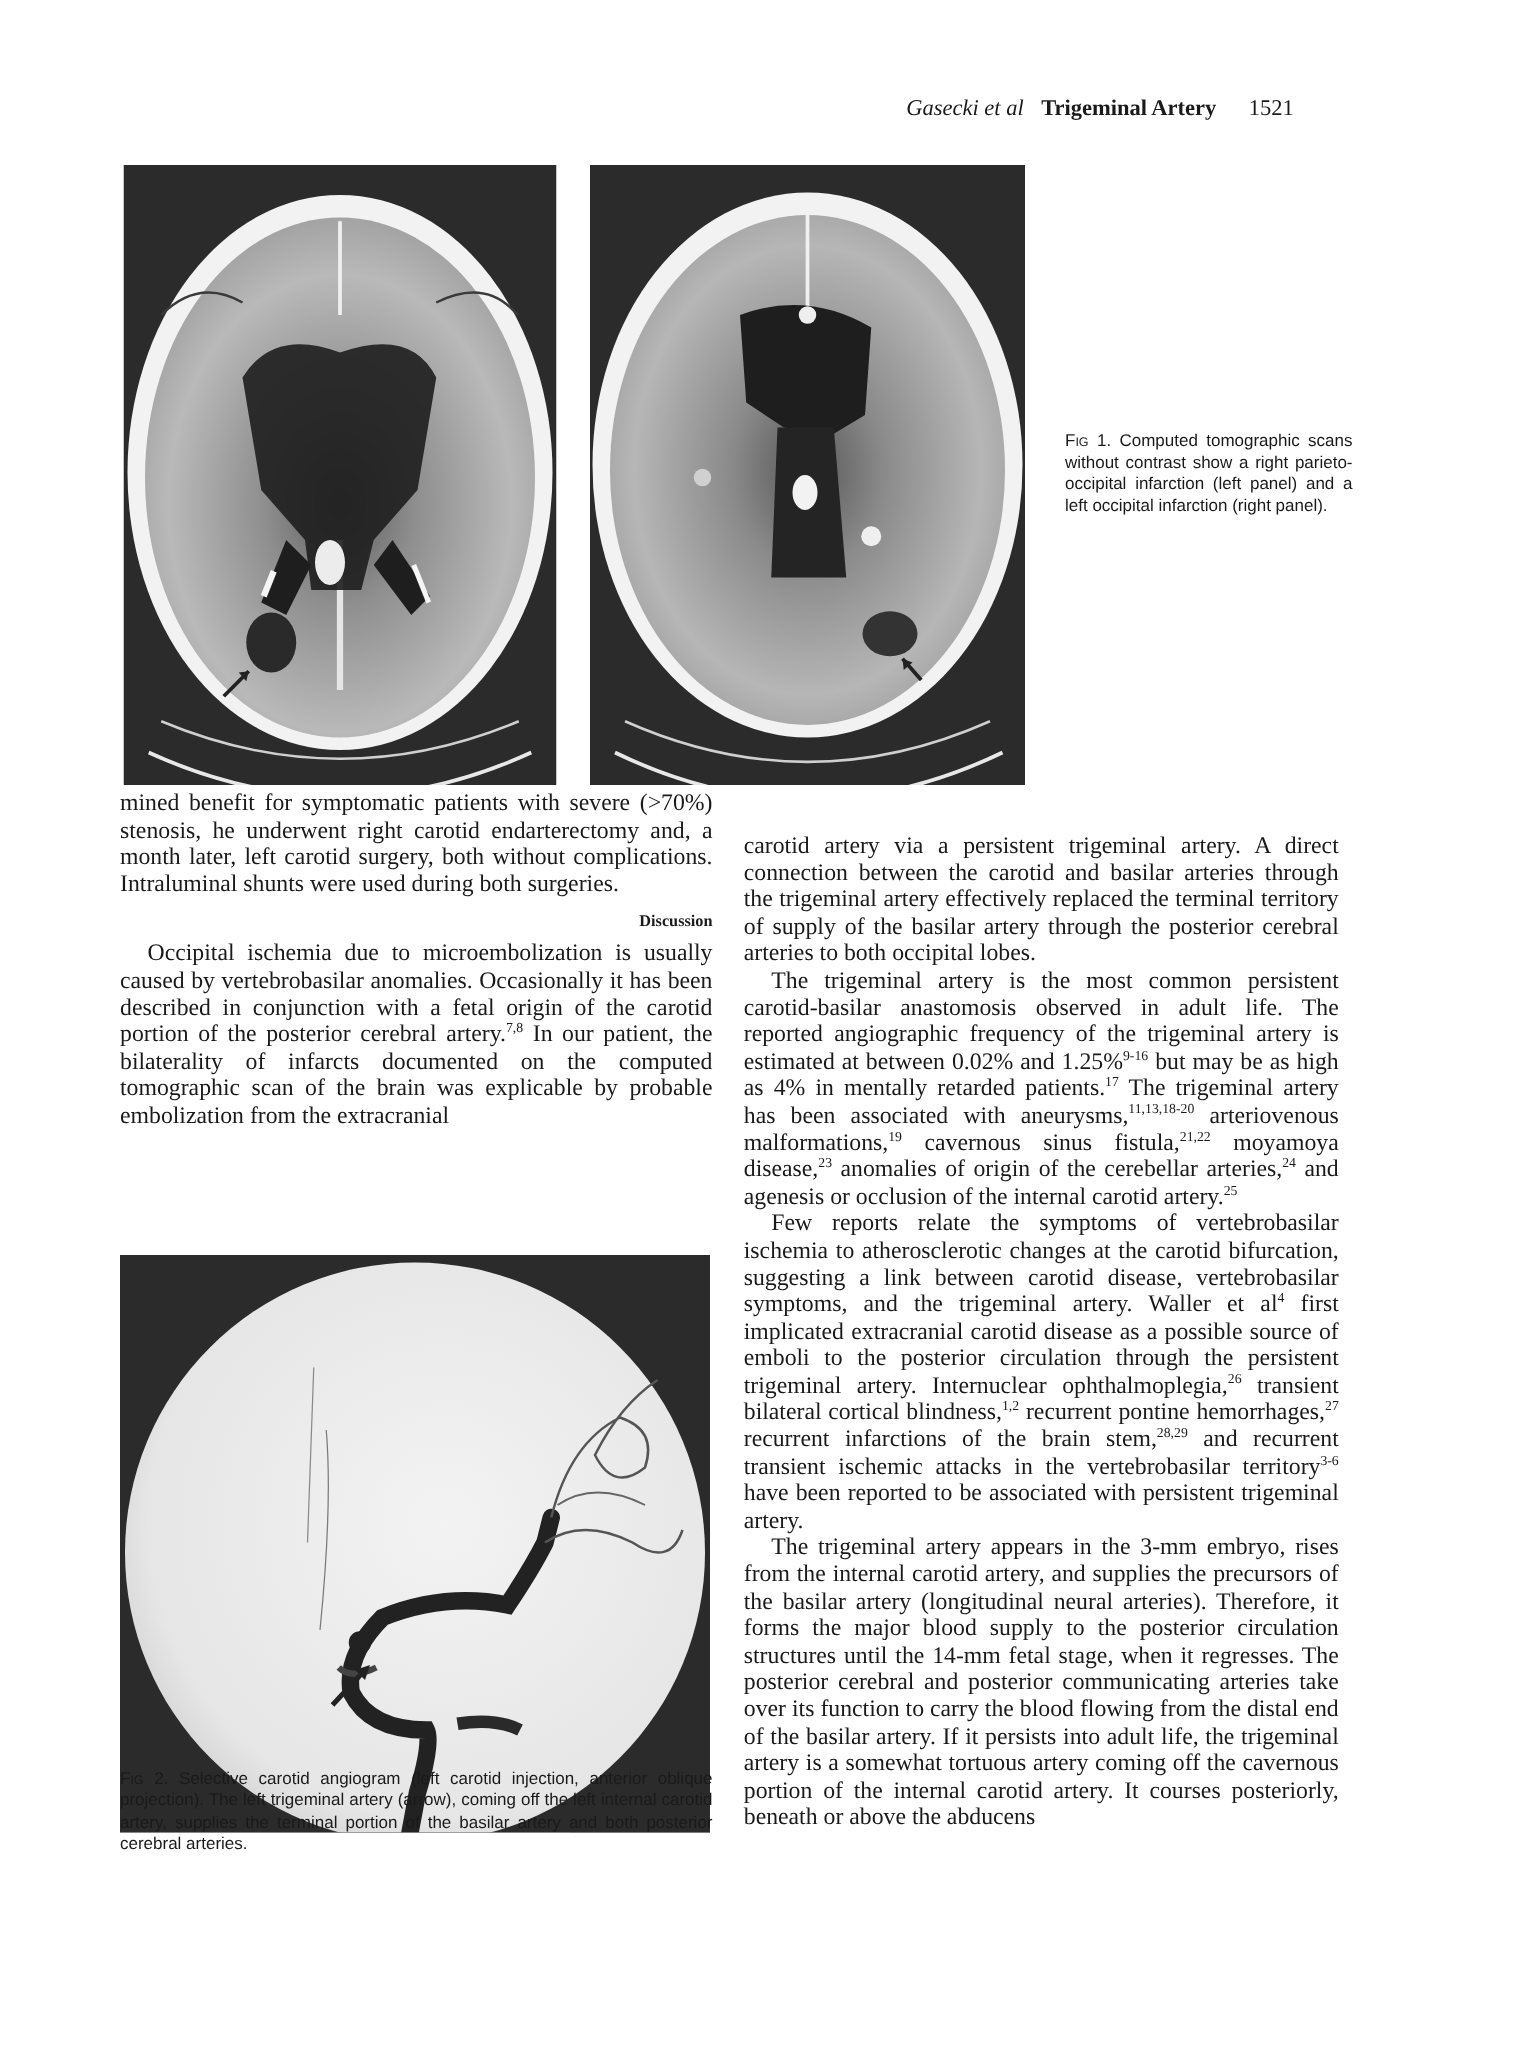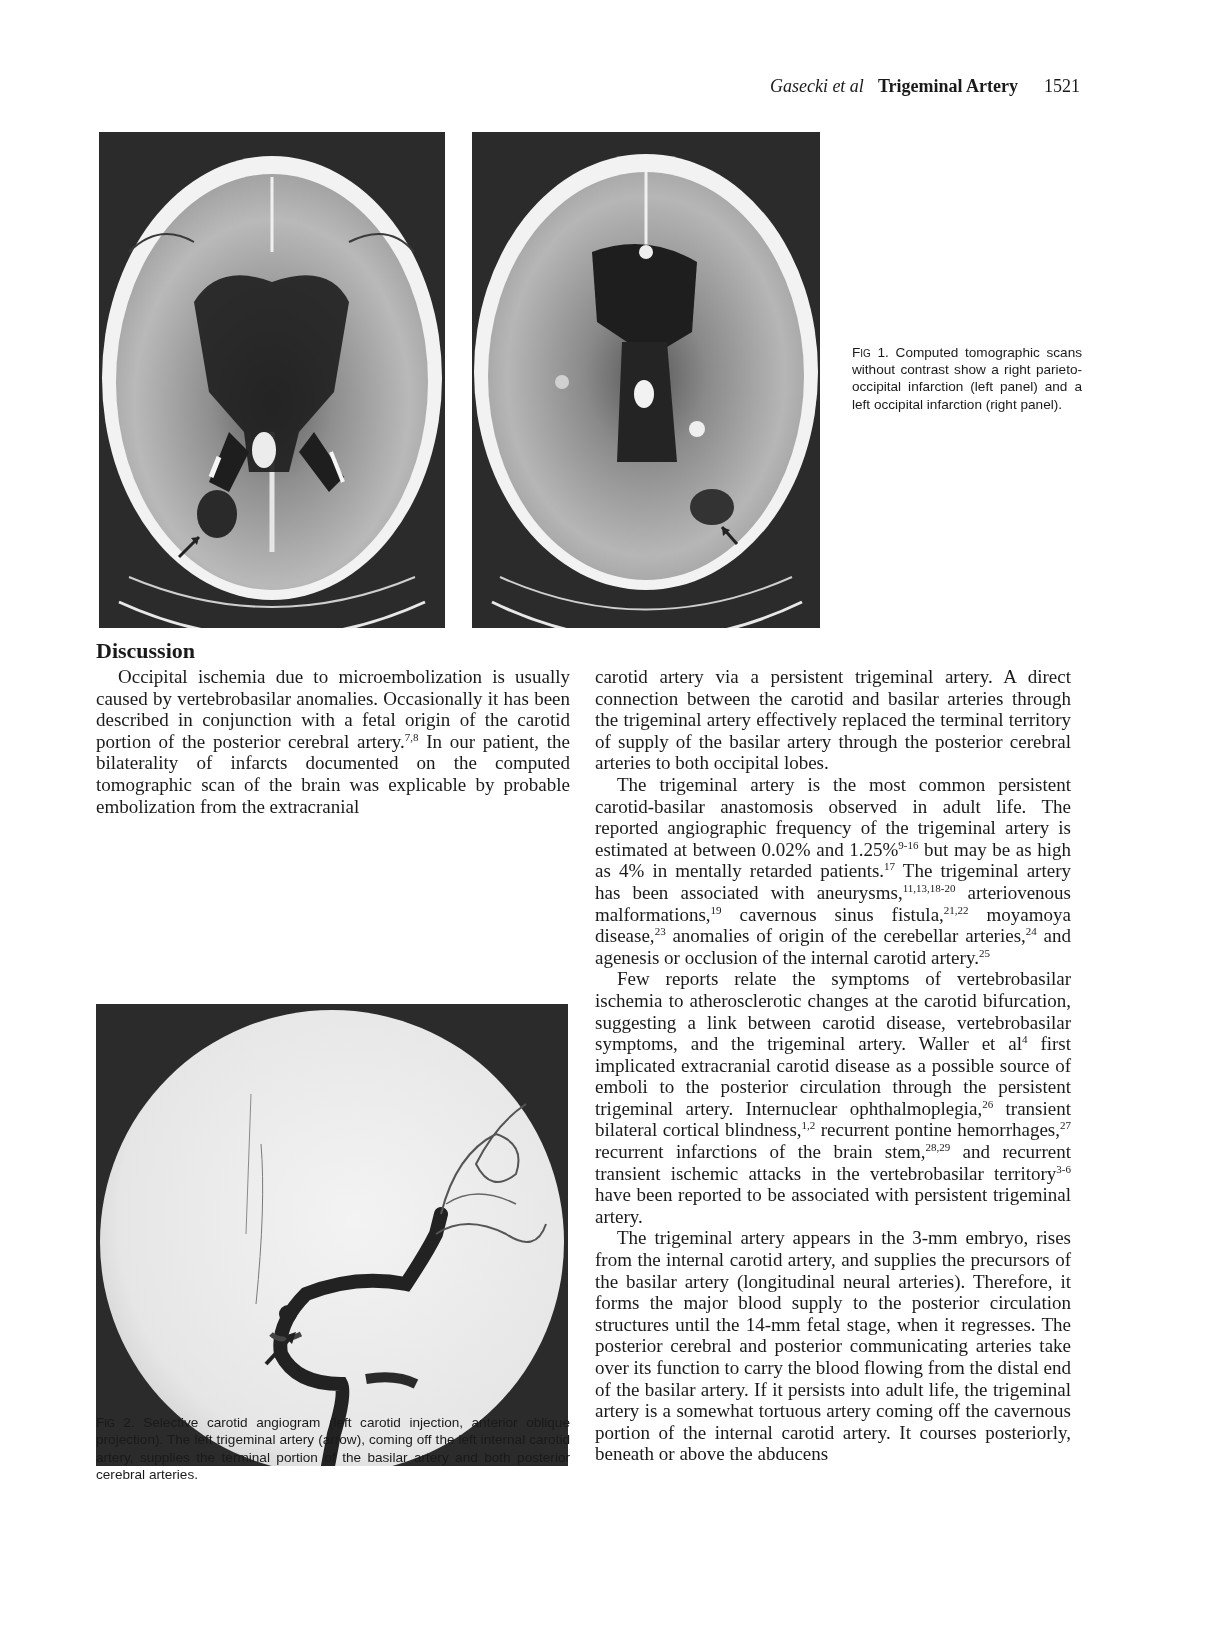--- a/index.html
+++ b/index.html
@@ -1,39 +1,39 @@
 <!DOCTYPE html>
 <html><head>
 <meta charset="utf-8">
 <style>
   html, body { margin:0; padding:0; background:#fff; }
   body { width:1211px; height:1650px; position:relative; overflow:hidden; color:#1a1a1a; }
   .serif { font-family: "Liberation Serif", "DejaVu Serif", serif; }
   .sans { font-family: "Liberation Sans", "DejaVu Sans", sans-serif; }
 
-  #running-head { position:absolute; top:76px; left:680px; width:400px; text-align:right; font-size:18px; white-space:nowrap; }
+  #running-head { position:absolute; top:76px; left:680px; width:400px; text-align:center; font-size:18px; white-space:nowrap; }
   #running-head .author { font-style:italic; margin-right:14px; }
   #running-head .short-title { font-weight:bold; margin-right:26px; }
 
   .fig-panel { position:absolute; background:#2a2a2a; overflow:hidden; }
   #fig1-left { left:99px; top:132px; width:346px; height:496px; }
   #fig1-right { left:472px; top:132px; width:348px; height:496px; }
   #fig2-image { left:96px; top:1004px; width:472px; height:462px; background:#2b2b2b; }
 
   #fig1-caption { position:absolute; left:852px; top:344px; width:230px; font-size:13.6px; line-height:17.2px; text-align:justify; }
   #fig2-caption { position:absolute; left:96px; top:1414px; width:474px; font-size:13.6px; line-height:17.3px; text-align:justify; }
   .fig-label { font-variant:small-caps;margin-top:14px; }
 
   .column { position:absolute; font-size:19px; line-height:21.6px; text-align:justify; hyphens:manual; }
   #col-left-top { left:96px; top:632px; width:474px; }
   #col-right { left:595px; top:666px; width:476px; }
   .column p { margin:0; }
   .column p.indent { text-indent:22px; }
   .column sup { font-size:11px; line-height:0; vertical-align:super; }
-  #discussion-heading { font-size:22px; font-weight:bold; text-align:left; margin:7px 0 3px 0; line-height:24px; }
+  #discussion-heading { font-size:13px; font-weight:bold; text-align:right; margin:7px 0 3px 0; line-height:24px; }
 </style>
 </head>
 <body>
 
 <div id="running-head" class="serif">
   <span class="author">Gasecki et al</span><span class="short-title">Trigeminal Artery</span><span>1521</span>
 </div>
 
 <div id="fig1-left" class="fig-panel">
   <svg width="346" height="496" viewBox="0 0 346 496">
@@ -93,20 +93,21 @@
     <path d="M250,395 L251,404 L258,398 Z" fill="#222"></path>
   </svg>
 </div>
 
 <div id="fig1-caption" class="sans">
   <span class="fig-label">Fig 1.</span>
   <span>Computed tomographic scans without contrast show a right parieto-occipital infarction (left panel) and a left occipital infarction (right panel).</span>
 </div>
 
 <div id="col-left-top" class="column serif">
+  <p>mined benefit for symptomatic patients with severe (&gt;70%) stenosis, he underwent right carotid endarterectomy and, a month later, left carotid surgery, both without complications. Intraluminal shunts were used during both surgeries.</p>
   <div id="discussion-heading">Discussion</div>
   <p class="indent"><span>Occipital ischemia due to microembolization is usually caused by vertebrobasilar anomalies. Occasionally it has been described in conjunction with a fetal origin of the carotid portion of the posterior cerebral artery.</span><sup>7,8</sup><span> In our patient, the bilaterality of infarcts documented on the computed tomographic scan of the brain was explicable by probable embolization from the extracranial</span></p>
 </div>
 
 <div id="fig2-image" class="fig-panel">
   <svg width="472" height="462" viewBox="0 0 472 462">
     <defs>
       <radialGradient id="angio" cx="55%" cy="45%" r="60%">
         <stop offset="0%" stop-color="#f3f3f3"></stop>
         <stop offset="85%" stop-color="#e6e6e6"></stop>

